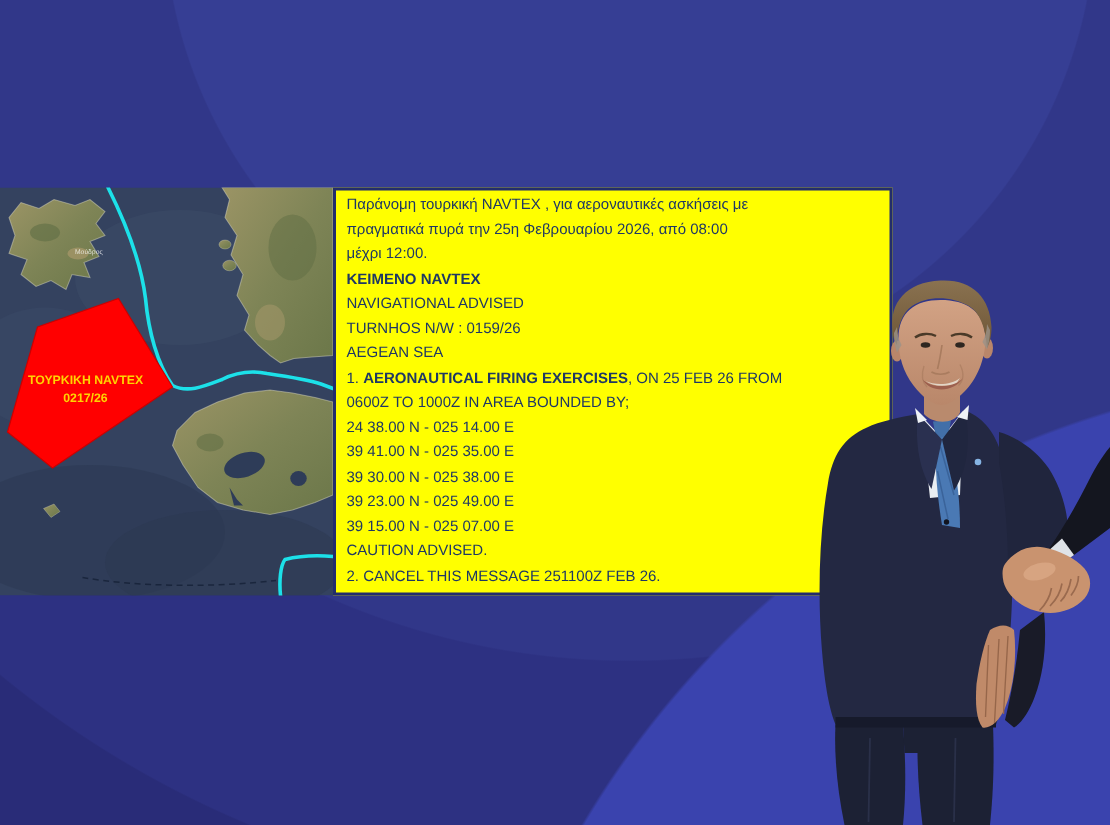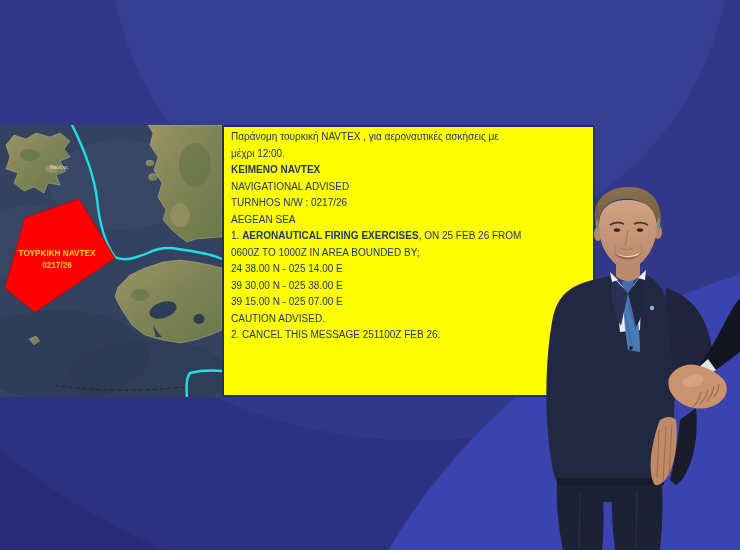--- a/index.html
+++ b/index.html
@@ -72,29 +72,32 @@
   <path d="M72,0 C84,24 94,50 97,74 C99,96 105,118 115,132 C125,137 135,133 148,128 C158,123 168,122 178,124 C192,126 205,128 214,131 L222,134" fill="none" stroke="#1ce1e9" stroke-width="2.4" stroke-linecap="round"></path>
   <path d="M222,246 C210,245 198,246 190,248 C187,252 186,262 187,272" fill="none" stroke="#1ce1e9" stroke-width="2.4" stroke-linecap="round"></path>
 
   <polygon points="79,74 115,133 35,187 5,163 25,93" fill="#ff0000" stroke="#cc0000" stroke-width="0.8"></polygon>
   <text x="57" y="131" text-anchor="middle" font-size="8.2" font-weight="bold" fill="#ffd400" class="mapzone-label">ΤΟΥΡΚΙΚΗ NAVTEX</text>
   <text x="57" y="143" text-anchor="middle" font-size="8.2" font-weight="bold" fill="#ffd400" class="mapzone-label">0217/26</text>
 </svg>
 
 <div class="notice">
   <div class="ln">Παράνομη τουρκική NAVTEX , για αεροναυτικές ασκήσεις με</div>
+  <div class="ln">πραγματικά πυρά την 25η Φεβρουαρίου 2026, από 08:00</div>
   <div class="ln">μέχρι 12:00.</div>
   <div class="ln bu">KEIMENO NAVTEX</div>
   <div class="ln">NAVIGATIONAL ADVISED</div>
-  <div class="ln">TURNHOS N/W : 0217/26</div>
+  <div class="ln">TURNHOS N/W : 0159/26</div>
   <div class="ln">AEGEAN SEA</div>
   <div class="ln"><span>1. </span><span class="bu">AERONAUTICAL FIRING EXERCISES</span><span>, ON 25 FEB 26 FROM</span></div>
   <div class="ln">0600Z TO 1000Z IN AREA BOUNDED BY;</div>
   <div class="ln">24 38.00 N - 025 14.00 E</div>
+  <div class="ln">39 41.00 N - 025 35.00 E</div>
   <div class="ln">39 30.00 N - 025 38.00 E</div>
+  <div class="ln">39 23.00 N - 025 49.00 E</div>
   <div class="ln">39 15.00 N - 025 07.00 E</div>
   <div class="ln">CAUTION ADVISED.</div>
   <div class="ln">2. CANCEL THIS MESSAGE 251100Z FEB 26.</div>
 </div>
 
 <svg class="photo" viewBox="0 0 240 370" xmlns="http://www.w3.org/2000/svg">
   <defs>
     <linearGradient id="skin" x1="0" y1="0" x2="0" y2="1">
       <stop offset="0" stop-color="#d2a284"></stop>
       <stop offset="1" stop-color="#b9876a"></stop>

